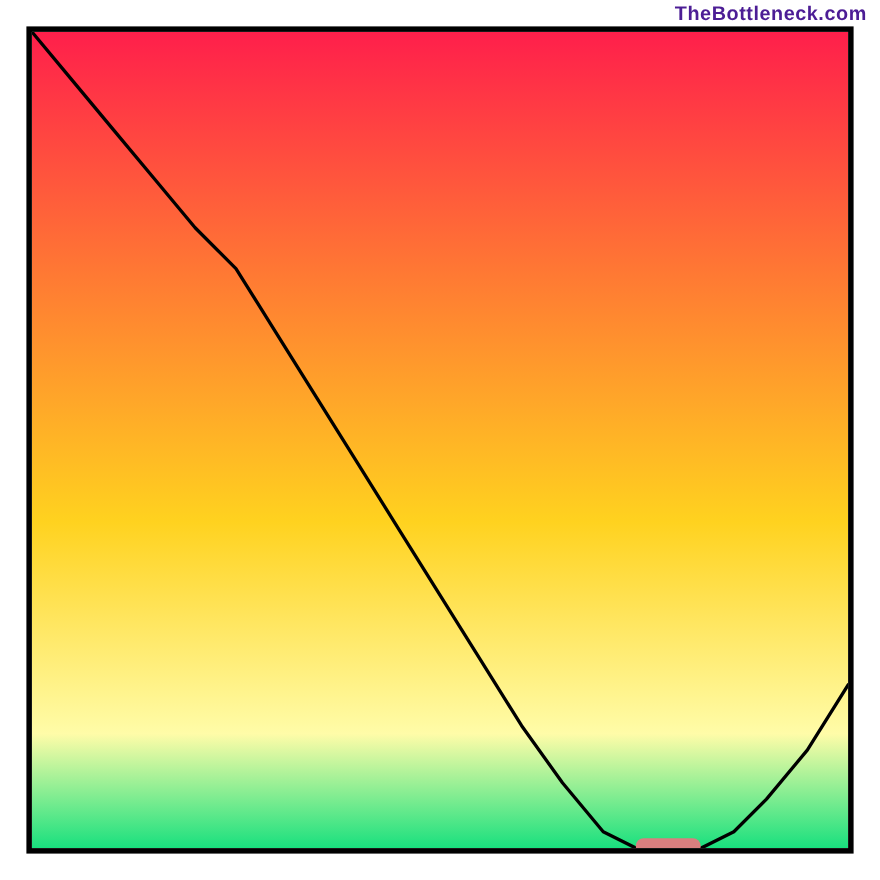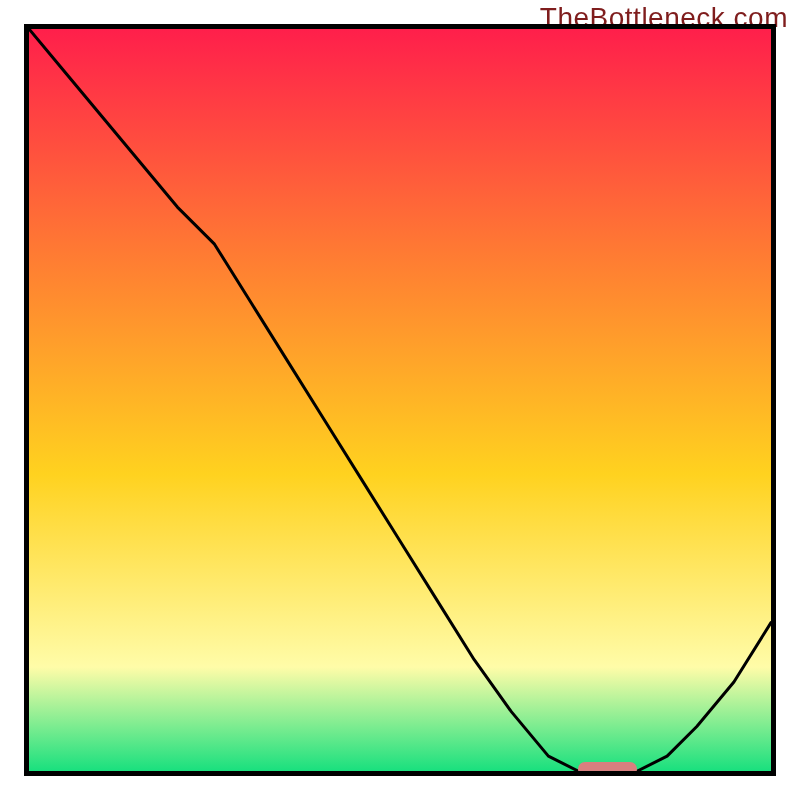--- a/index.html
+++ b/index.html
@@ -14,23 +14,23 @@
   .frame {
     position: relative;
     width: 800px;
     height: 800px;
     background: #ffffff;
   }
   .watermark {
     position: absolute;
     top: 2px;
     right: 12px;
-    font-size: 28px;
-    font-weight: normal;
-    color: #7f1d1d;
+    font-size: 18px;
+    font-weight: bold;
+    color: #4c1d95;
     letter-spacing: 0.5px;
     user-select: none;
   }
   .plot-border {
     position: absolute;
     left: 24px;
     top: 24px;
     width: 752px;
     height: 752px;
     border: 5px solid #000;

